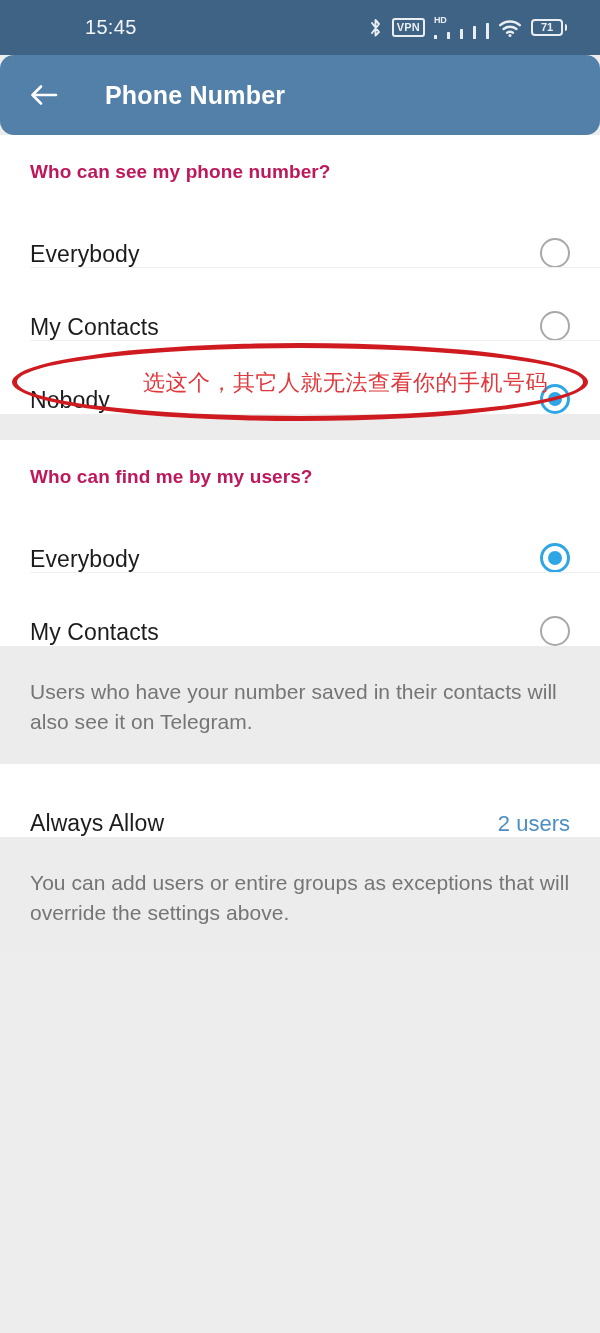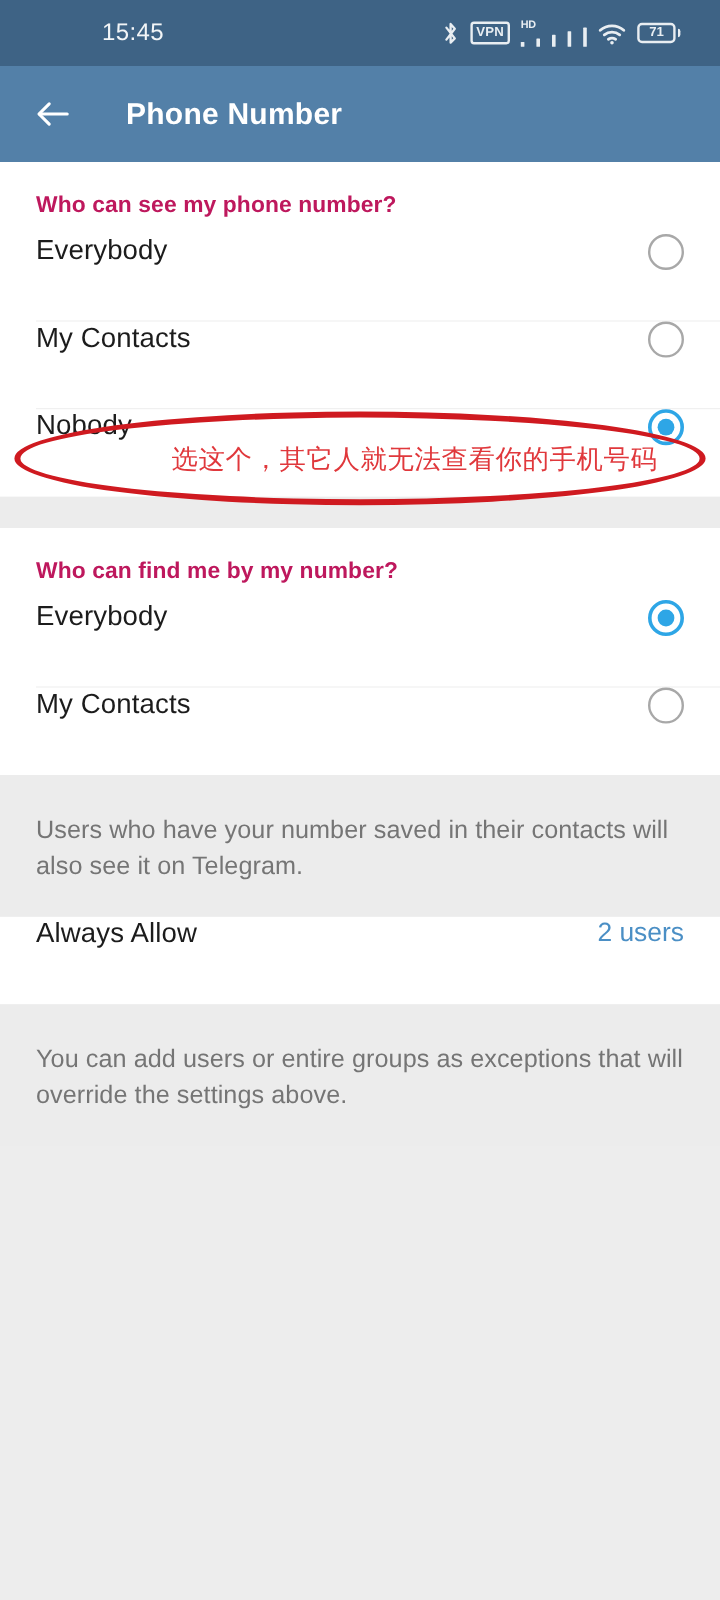--- a/index.html
+++ b/index.html
@@ -50,40 +50,41 @@
     width:32px; height:17px; border:2px solid #e9eef2; border-radius:4px;
     display:flex; align-items:center; justify-content:center;
   }
   .battery .lvl { font-size:11px; font-weight:bold; color:#e9eef2; line-height:1; letter-spacing:-0.2px;}
   .battery .nub { width:2.5px; height:7px; background:#e9eef2; border-radius:0 2px 2px 0; margin-left:1.5px;}
 
   
   .appbar {
     position:absolute; top:55px; left:0; width:600px; height:80px;
     background:#5380a8;
+    border-radius:14px;
   }
   .back-btn {
     position:absolute; left:20px; top:0; height:80px; width:48px;
     display:flex; align-items:center; justify-content:center;
   }
   .appbar-title {
     position:absolute; left:105px; top:0; height:80px;
     display:flex; align-items:center;
     color:#ffffff; font-size:25px; font-weight:bold; letter-spacing:0.2px;
   }
 
   
   .content { position:absolute; top:135px; left:0; width:600px; bottom:0; background:#ededed; }
   .card { background:#ffffff; width:100%; }
   .section-header {
     color:#be185d; font-size:19px; font-weight:bold;
     padding:26px 0 12px 30px; letter-spacing:0.1px;
   }
   .row {
-    position:relative; height:73px; display:flex; align-items:flex-start;
+    position:relative; height:73px; display:flex; align-items:flex-end;
     padding:0 30px;
   }
   .row .label { font-size:23px; color:#1c1c1c; letter-spacing:0.1px; }
   .row .value { margin-left:auto; font-size:22px; color:#4b8fc5; }
   .sep {
     position:absolute; left:30px; right:0; bottom:0; height:1px; background:#f0f0f0;
   }
   .radio { margin-left:auto; width:30px; height:30px; position:relative; flex:none; }
   .radio .ring {
     position:absolute; inset:0; border-radius:50%;
@@ -193,21 +194,21 @@
         <span class="radio on">
           <span class="ring"></span>
             <span class="dot"></span>
         </span>
       </div>
     </div>
 
     <div class="gap"></div>
 
     <div class="card">
-      <div class="section-header">Who can find me by my number?</div>
+      <div class="section-header">Who can find me by my users?</div>
 
       <div class="row">
         <span class="label">Everybody</span>
         <span class="radio on">
           <span class="ring"></span>
             <span class="dot"></span>
         </span>
         <span class="sep"></span>
       </div>
 

